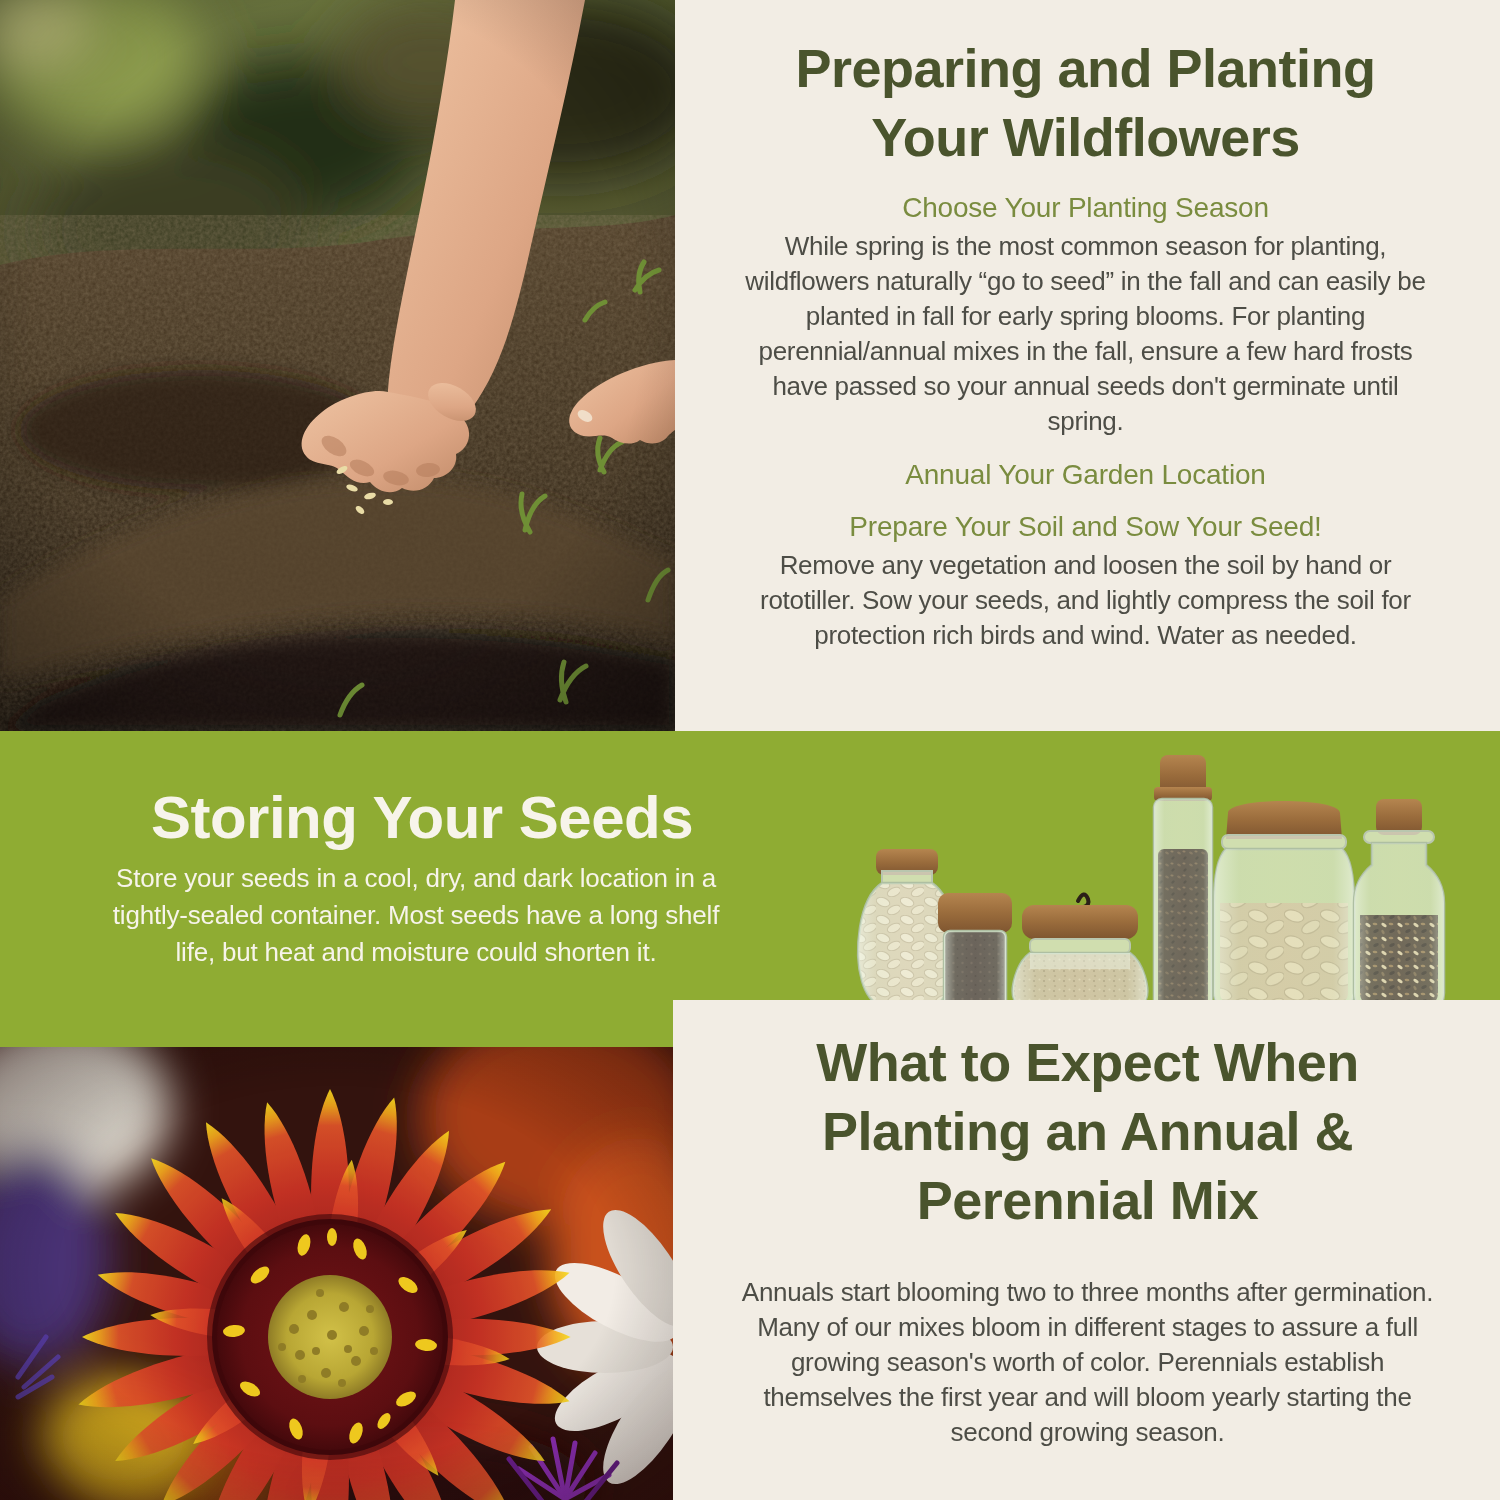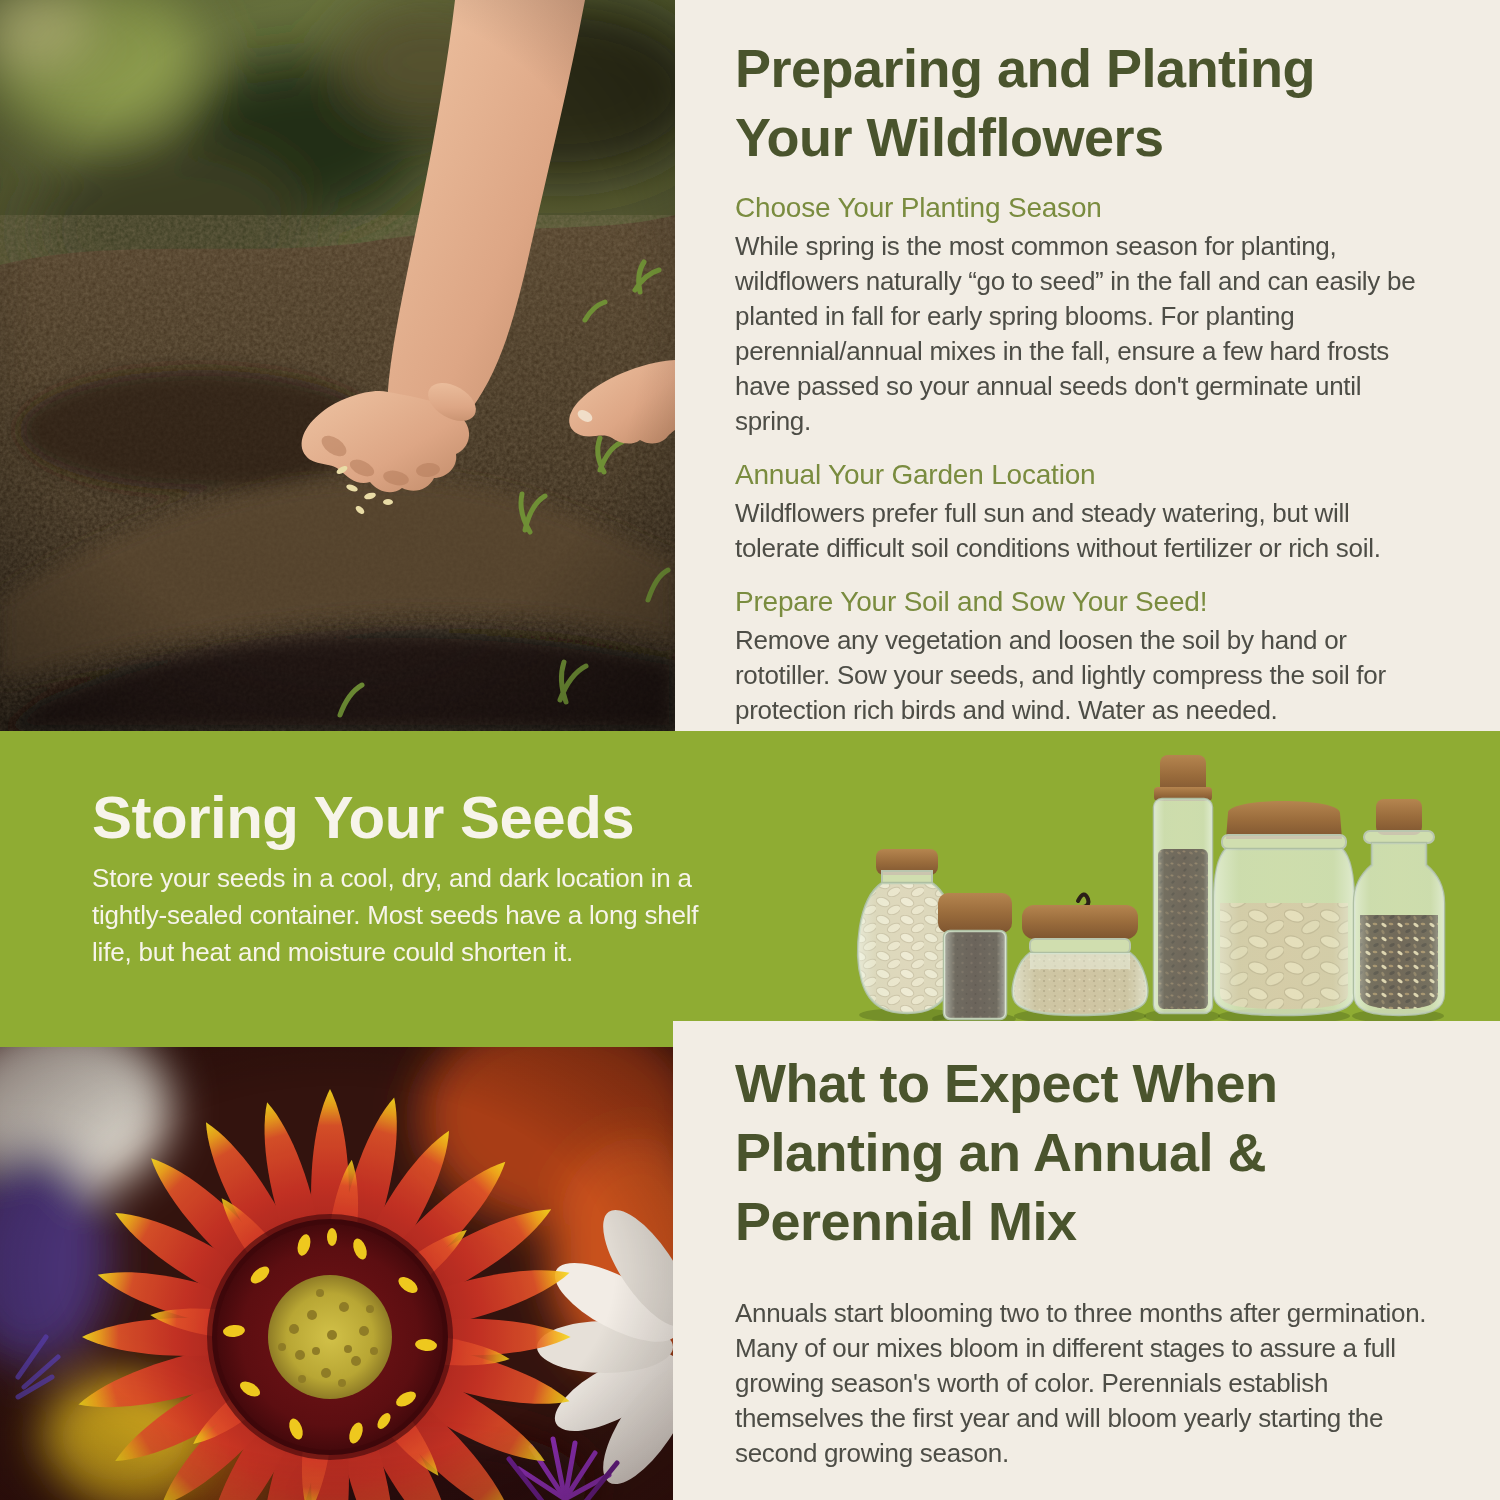--- a/index.html
+++ b/index.html
@@ -1,20 +1,20 @@
 <!DOCTYPE html>
 <html style="--cream: #f2ede4; --band_green: #8fac33; --heading_green: #4a542d; --subheading_olive: #7a8c3f; --body_gray: #4d4d46; --band_text: #f7f4ea;"><head>
 <meta charset="utf-8">
 <style>
   html,body{
     margin:0;padding:0;width:1500px;height:1500px;overflow:hidden;
     font-family:"Liberation Sans","DejaVu Sans",sans-serif;
     background:var(--cream,#f2ede4);
   }
-  .abs{position:absolute;}
+  .abs{position:absolute;text-align:center;}
   #stage{position:relative;width:1500px;height:1500px;}
 
   
   #photo-soil{left:0;top:0;width:675px;height:731px;overflow:hidden;}
   
   #panel-top{left:675px;top:0;width:825px;height:731px;background:var(--cream);
     box-sizing:border-box;padding:34px 64px 0 60px;}
   h1.big{
     font-size:54px;line-height:69px;font-weight:bold;margin:0 0 14px 0;
     color:var(--heading_green);letter-spacing:-0.5px;max-width:710px;
@@ -37,21 +37,21 @@
   }
   #band-body{
     font-size:26px;line-height:37px;color:var(--band_text);margin:0;max-width:648px;
     letter-spacing:-0.2px;
   }
   #jars-art{position:absolute;left:852px;top:22px;}
 
   
   #photo-flower{left:0;top:1047px;width:673px;height:453px;overflow:hidden;}
   
-  #panel-bottom{left:673px;top:1021px;width:827px;height:453px;background:var(--cream);
+  #panel-bottom{left:673px;top:1000px;width:827px;height:453px;background:var(--cream);
     box-sizing:border-box;padding:28px 60px 0 62px;}
   #panel-bottom .bodytext{max-width:725px;margin-top:40px;}
 </style>
 </head>
 <body>
 
 <div id="stage">
 
   <div id="photo-soil" class="abs">
     <svg width="675" height="731" viewBox="0 0 675 731">
@@ -156,21 +156,20 @@
   <div id="panel-top" class="abs">
     <h1 class="big">Preparing and Planting Your Wildflowers</h1>
 
     <div>
       <div class="subhead">Choose Your Planting Season</div>
       <p class="bodytext">While spring is the most common season for planting, wildflowers naturally “go to seed” in the fall and can easily be planted in fall for early spring blooms. For planting perennial/annual mixes in the fall, ensure a few hard frosts have passed so your annual seeds don't germinate until spring.</p>
     </div>
 
     <div>
       <div class="subhead">Annual Your Garden Location</div>
-      <p class="bodytext">Wildflowers prefer full sun and steady watering, but will tolerate difficult soil conditions without fertilizer or rich soil.</p>
     </div>
 
     <div>
       <div class="subhead">Prepare Your Soil and Sow Your Seed!</div>
       <p class="bodytext">Remove any vegetation and loosen the soil by hand or rototiller. Sow your seeds, and lightly compress the soil for protection rich birds and wind. Water as needed.</p>
     </div>
   </div>
 
   <div id="band" class="abs">
     <div id="band-text">

